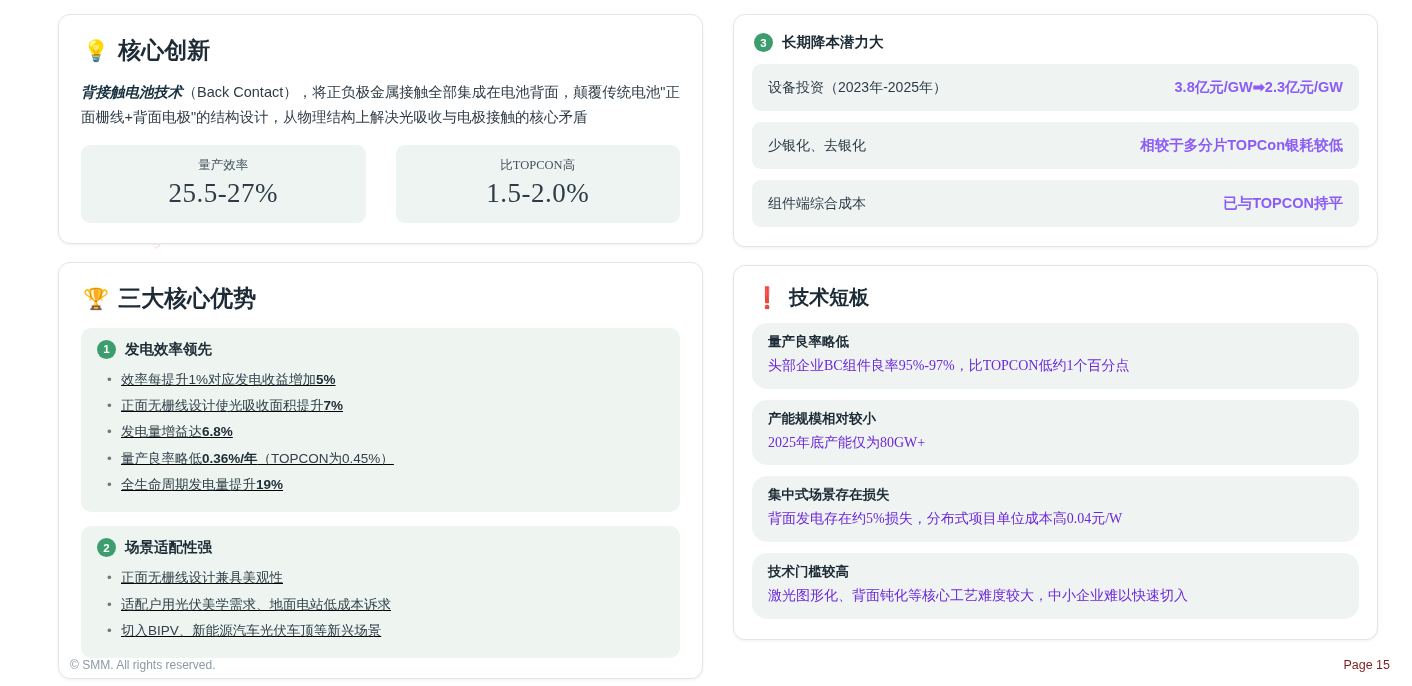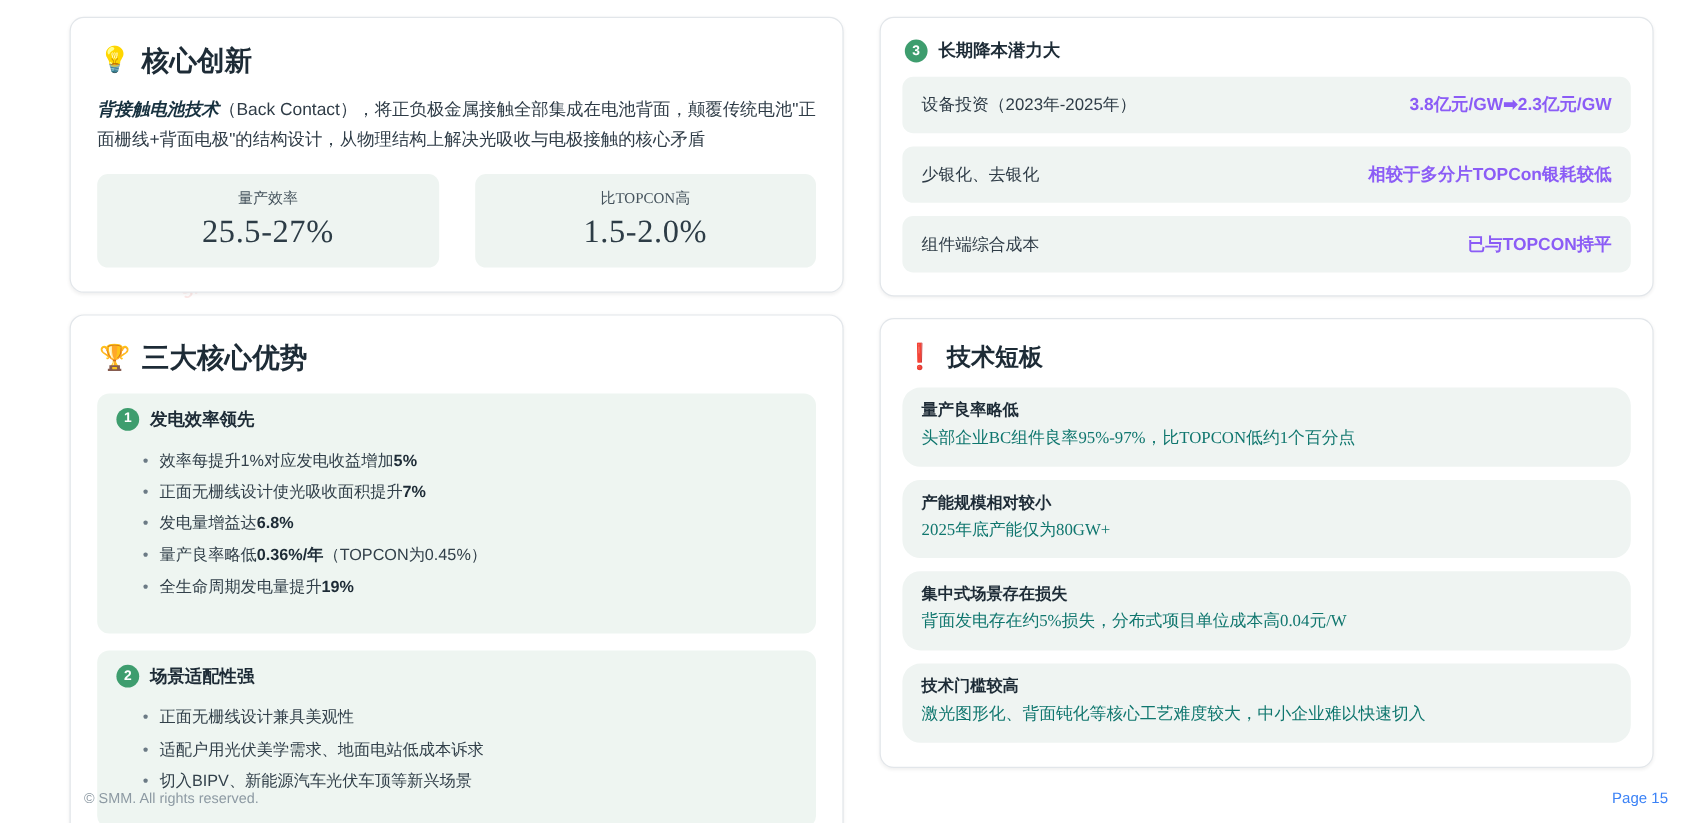--- a/index.html
+++ b/index.html
@@ -93,21 +93,21 @@
     font-size: 14.5px; font-weight: bold; color: #1d2b36;
     margin-bottom: 8px;
   }
   .num-badge {
     width: 19px; height: 19px; border-radius: 50%;
     background: #3e9d6e; color: #fff;
     font-size: 11.5px; font-weight: bold;
     display: flex; align-items: center; justify-content: center;
     flex: none;
   }
-  .adv-list { margin: 12px; padding-left: 24px; }
+  .adv-list { margin: 0; padding-left: 24px; text-decoration: underline; }
   .adv-list li {
     font-size: 13.5px;
     color: #32404a;
     line-height: 1.95;
     list-style: none;
     position: relative;
   }
   .adv-list li::before {
     content: "•";
     position: absolute;
@@ -135,29 +135,29 @@
 
   
   .weak {
     background: #eff4f2;
     border-radius: 15px;
     padding: 10px 16px 12px 16px;
     margin-bottom: 11px;
     font-family: Liberation Serif, serif;
   }
   .weak .wtitle { font-size: 13.5px; font-weight: bold; color: #1d2b36; margin-bottom: 4px; }
-  .weak .wdesc { font-size: 14px; color: #0f766e; line-height: 1.55; }
+  .weak .wdesc { font-size: 14px; color: #6d28d9; line-height: 1.55; }
 
   .footer-left {
     position: absolute; left: 70px; bottom: 14px;
     font-size: 12px; color: #8d9aa3;
   }
   .footer-right {
     position: absolute; right: 22px; bottom: 14px;
-    font-size: 12.5px; color: #3b82f6;
+    font-size: 12.5px; color: #7f1d1d;
   }
 </style>
 </head>
 <body>
 
 <div class="page">
 
   <div class="wm" style="left:130px; top:150px;">
     <span class="big">SMM</span>
     <span class="small">Shanghai Metals Market</span>

